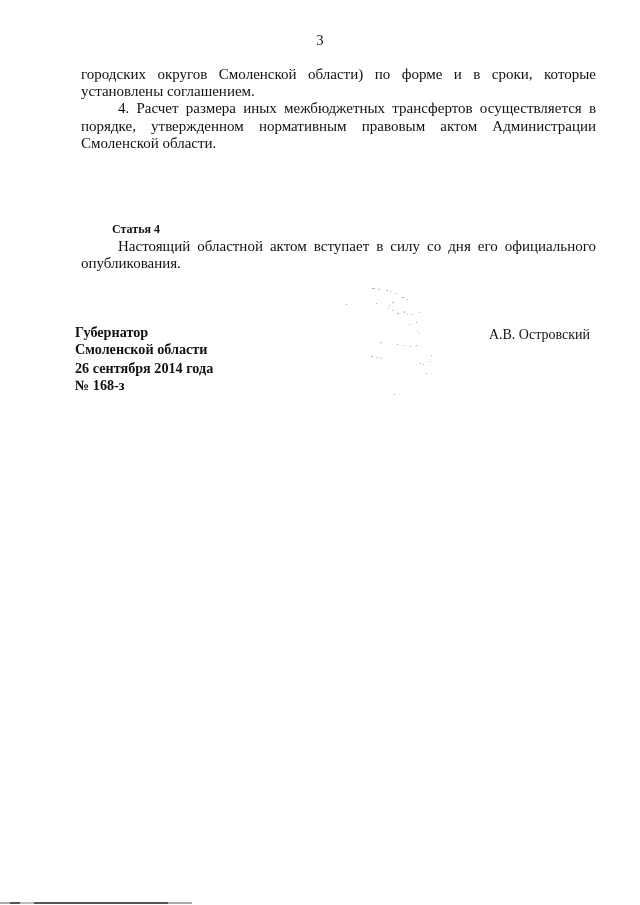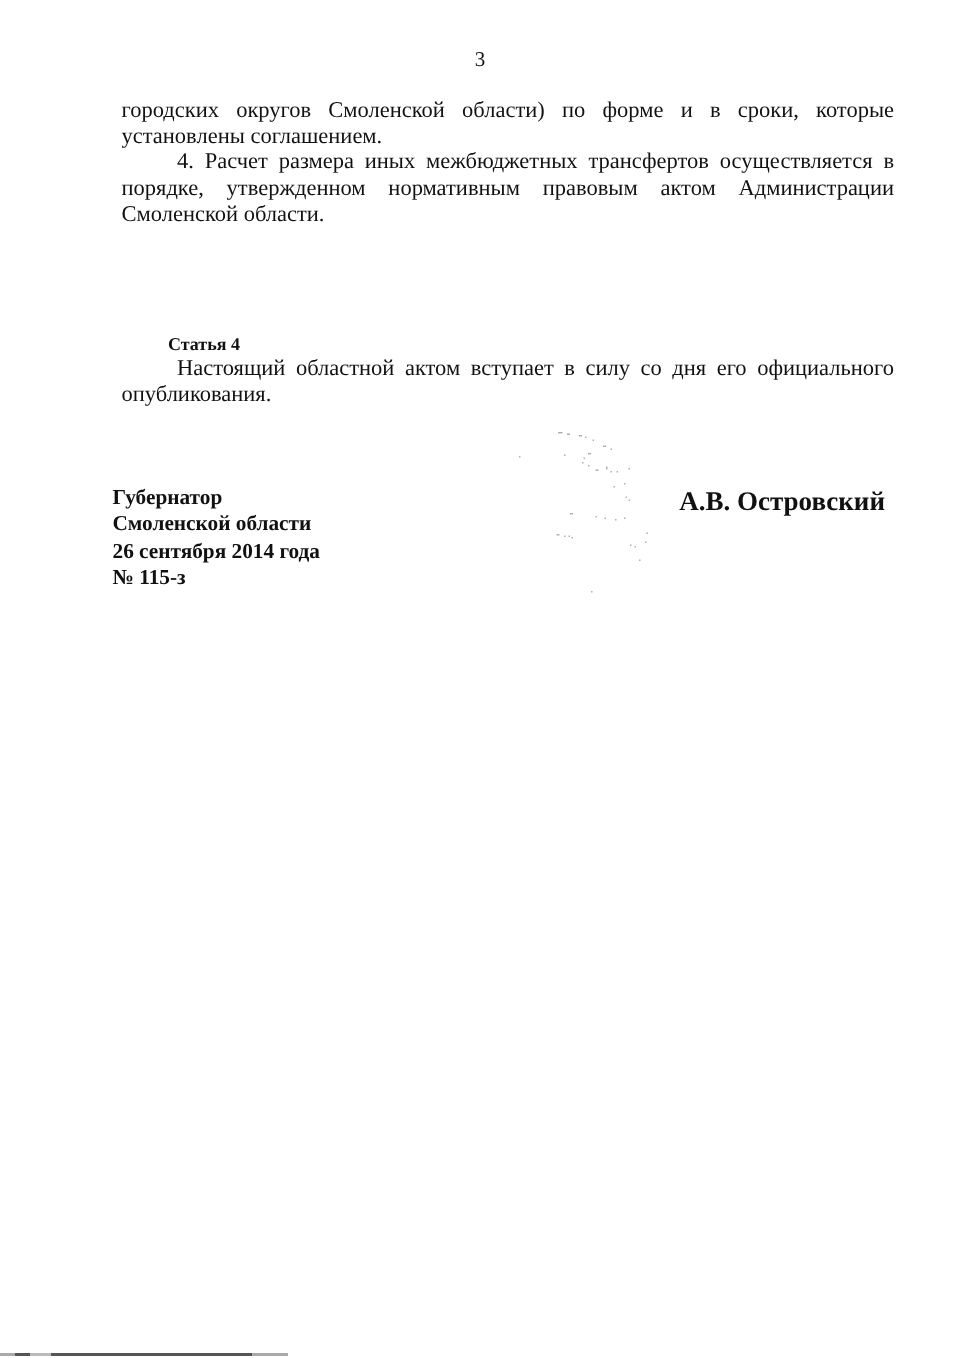--- a/index.html
+++ b/index.html
@@ -54,23 +54,23 @@
     left: 75px;
     top: 324px;
     font-size: 14.2px;
     line-height: 17.2px;
     font-weight: bold;
   }
   .signature-right {
     position: absolute;
     right: 50px;
     top: 326px;
-    font-size: 18px;
+    font-size: 14px;
     line-height: 17.2px;
-    font-weight: bold;
+    font-weight: normal;
     text-align: right;
   }
   .date-block {
     position: absolute;
     left: 75px;
     top: 360px;
     font-size: 14.2px;
     line-height: 17.2px;
     font-weight: bold;
   }
@@ -152,17 +152,17 @@
       <rect x="93" y="86" width="1" height="1"></rect>
       <rect x="96" y="95" width="1" height="1"></rect>
       <rect x="64" y="116" width="1" height="1"></rect>
     </g>
   </svg>
 
   <div class="signature-right">А.В. Островский</div>
 
   <div class="date-block">
     <div>26 сентября 2014 года</div>
-    <div>№ 115-з</div>
+    <div>№ 168-з</div>
   </div>
 
   <div class="footer-line"></div>
 </div>
 
 </body></html>

